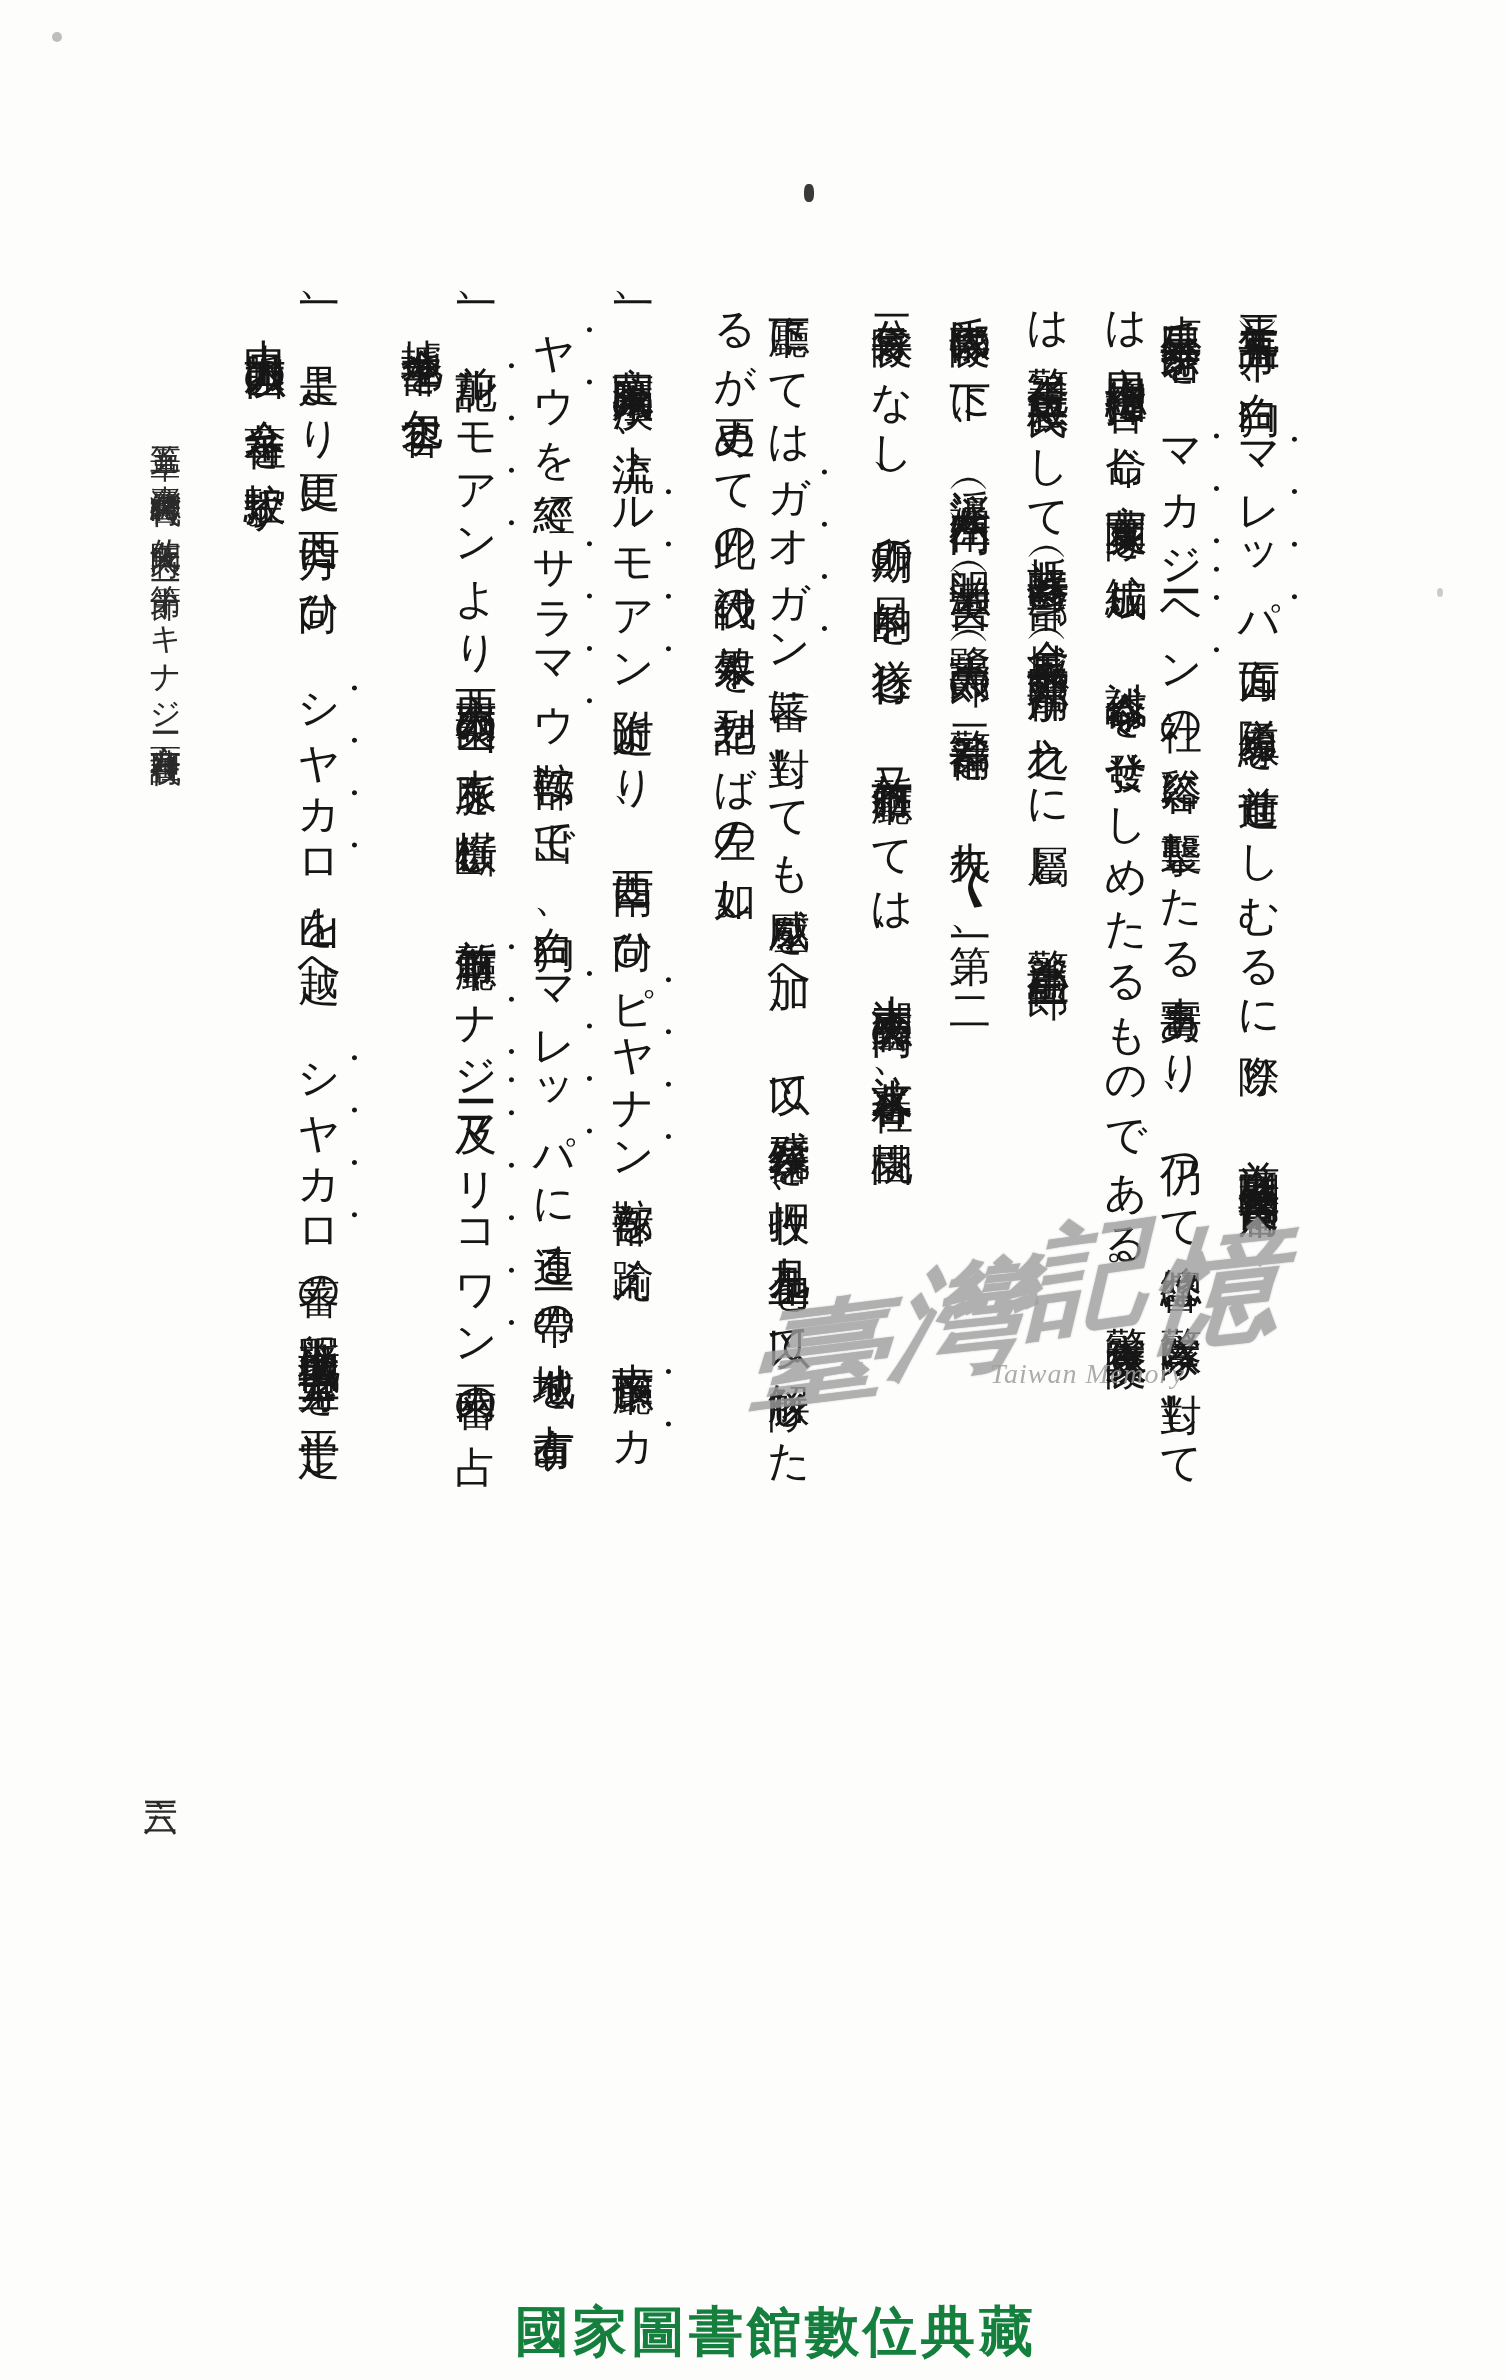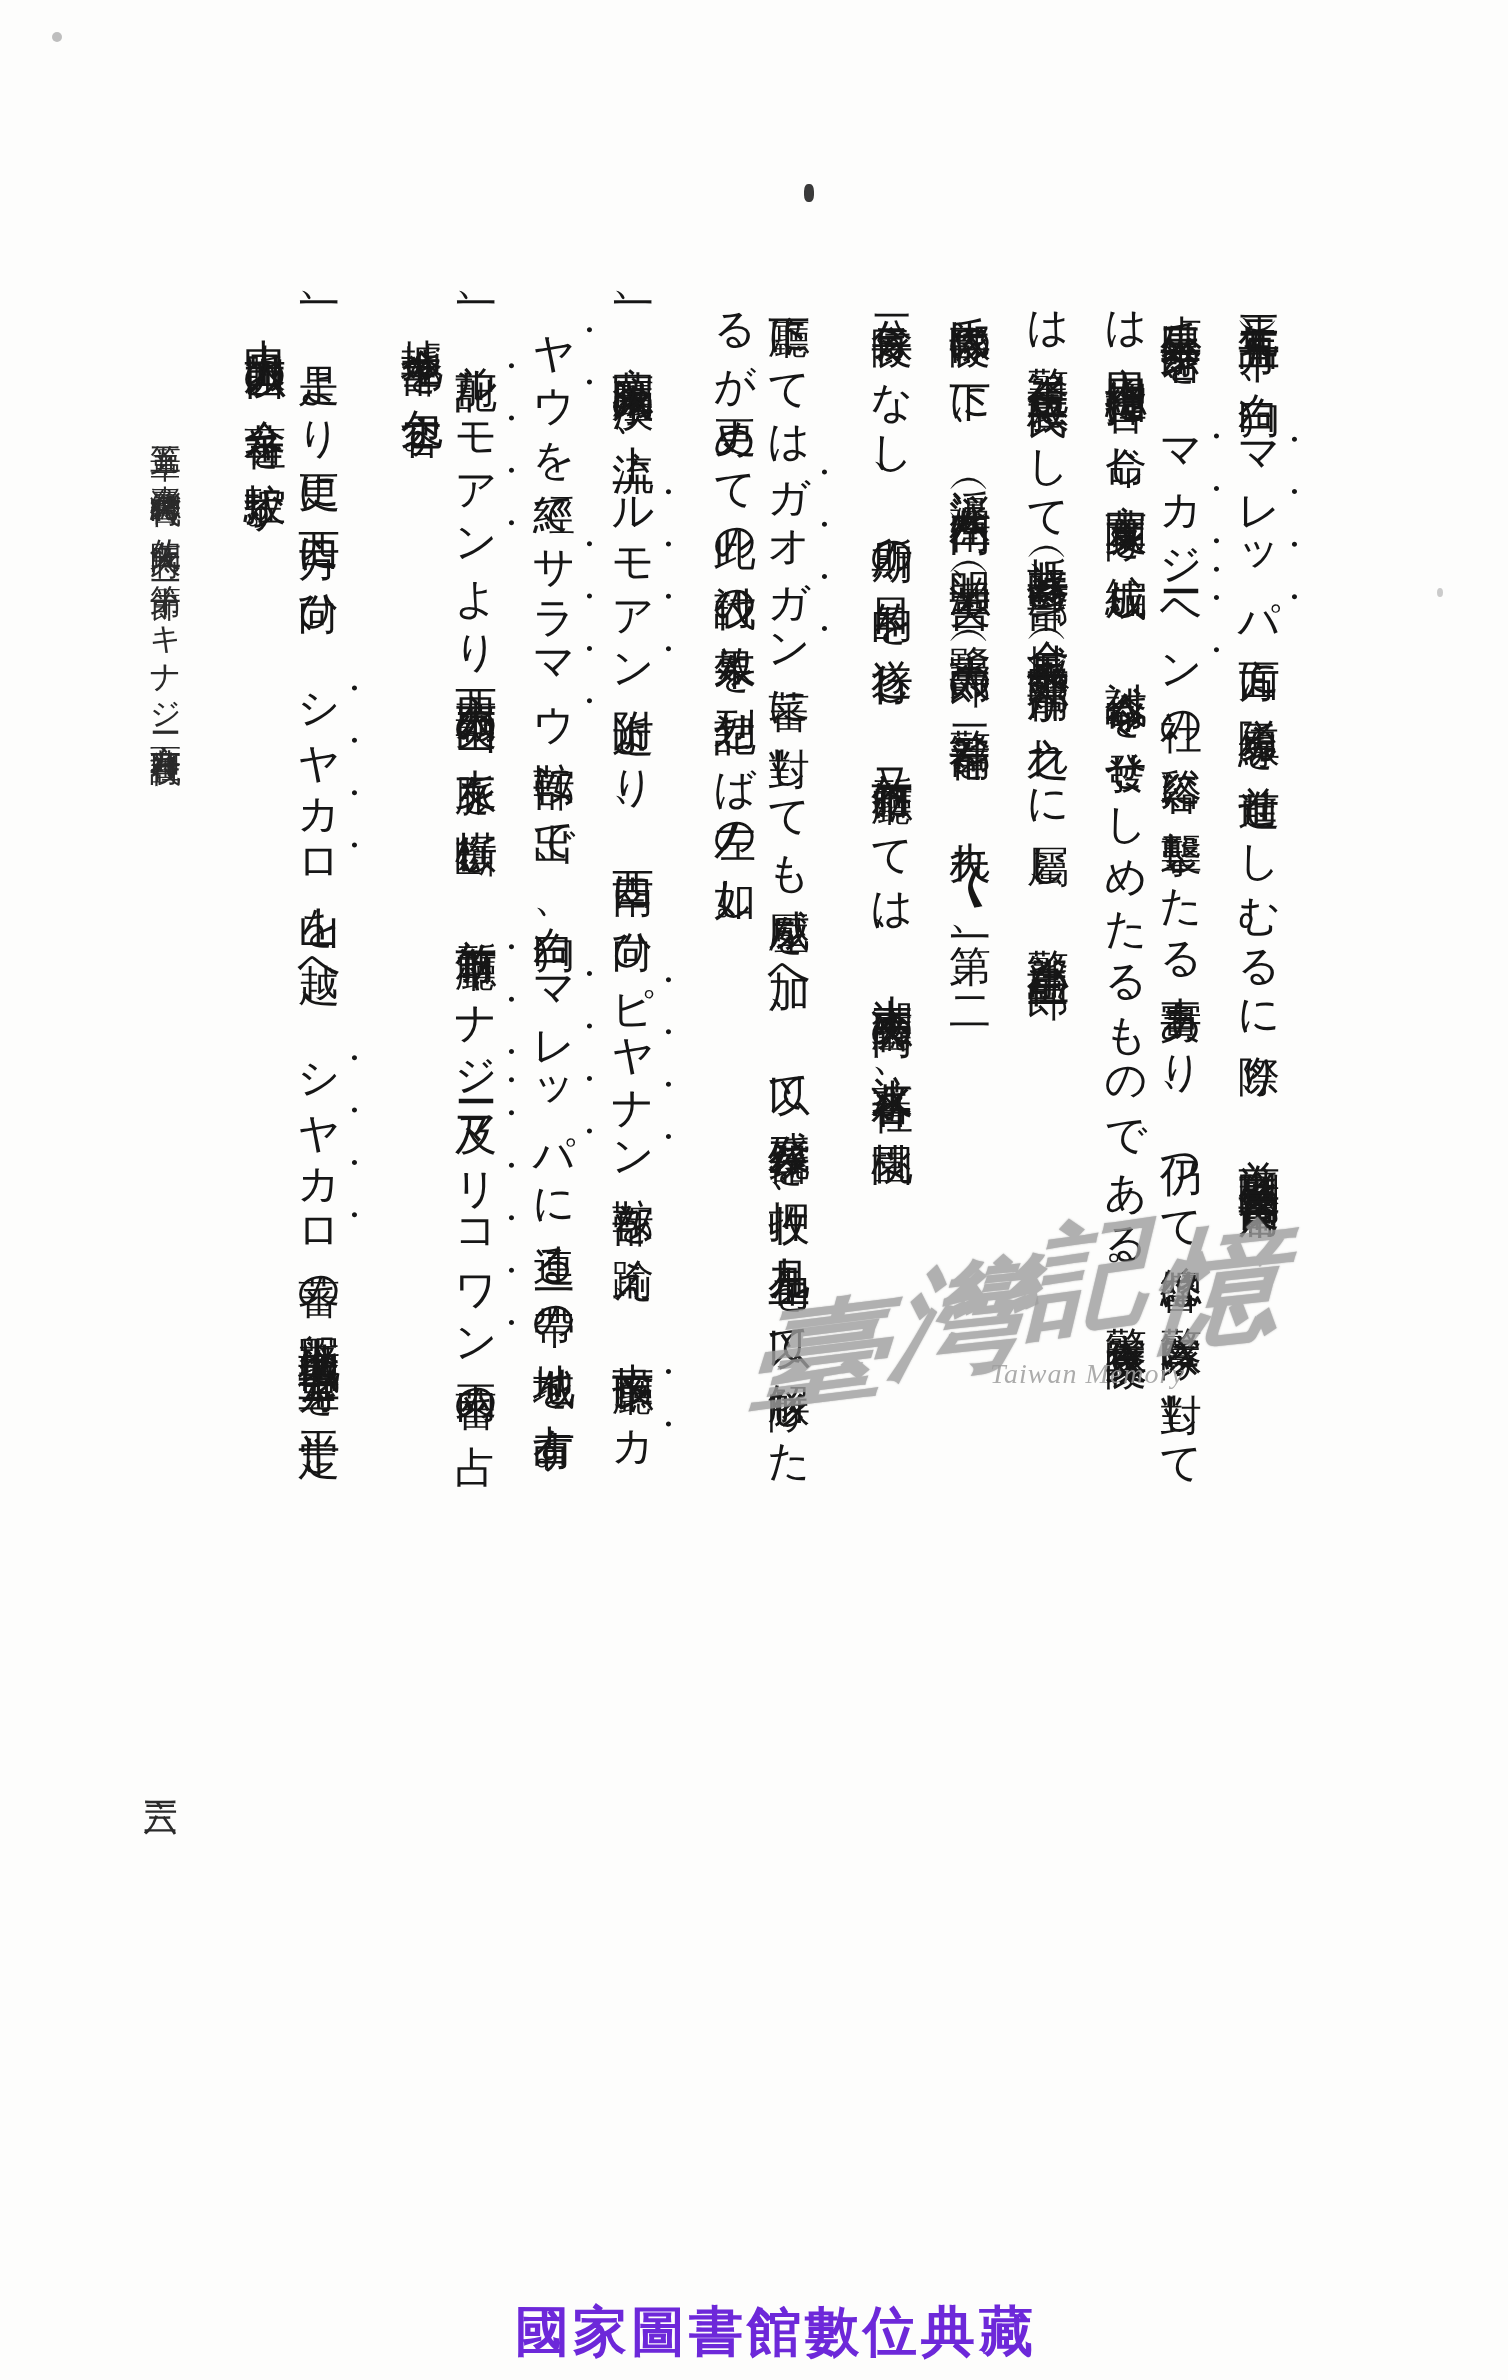--- a/index.html
+++ b/index.html
@@ -71,21 +71,21 @@
     color:#9e9e9e;
     opacity:.85;
     font-family:"Liberation Serif", serif;
     letter-spacing:1px;
   }
   .caption{
     position:absolute;
     left:515px;top:2296px;
     font-size:54px;
     letter-spacing:4px;
-    color:#6d28d9;
+    color:#15803d;
     font-family:"Liberation Sans", sans-serif;
     font-weight:bold;
   }
   .speck{position:absolute;border-radius:50%;}
   .speck1{left:804px;top:184px;width:10px;height:18px;background:#3a3a3a;border-radius:40%;}
   .speck2{left:52px;top:32px;width:10px;height:10px;background:#8a8a8a;opacity:.55;}
   .speck3{left:1437px;top:588px;width:6px;height:9px;background:#9a9a9a;opacity:.5;}
 </style>
 </head>
 <body>

